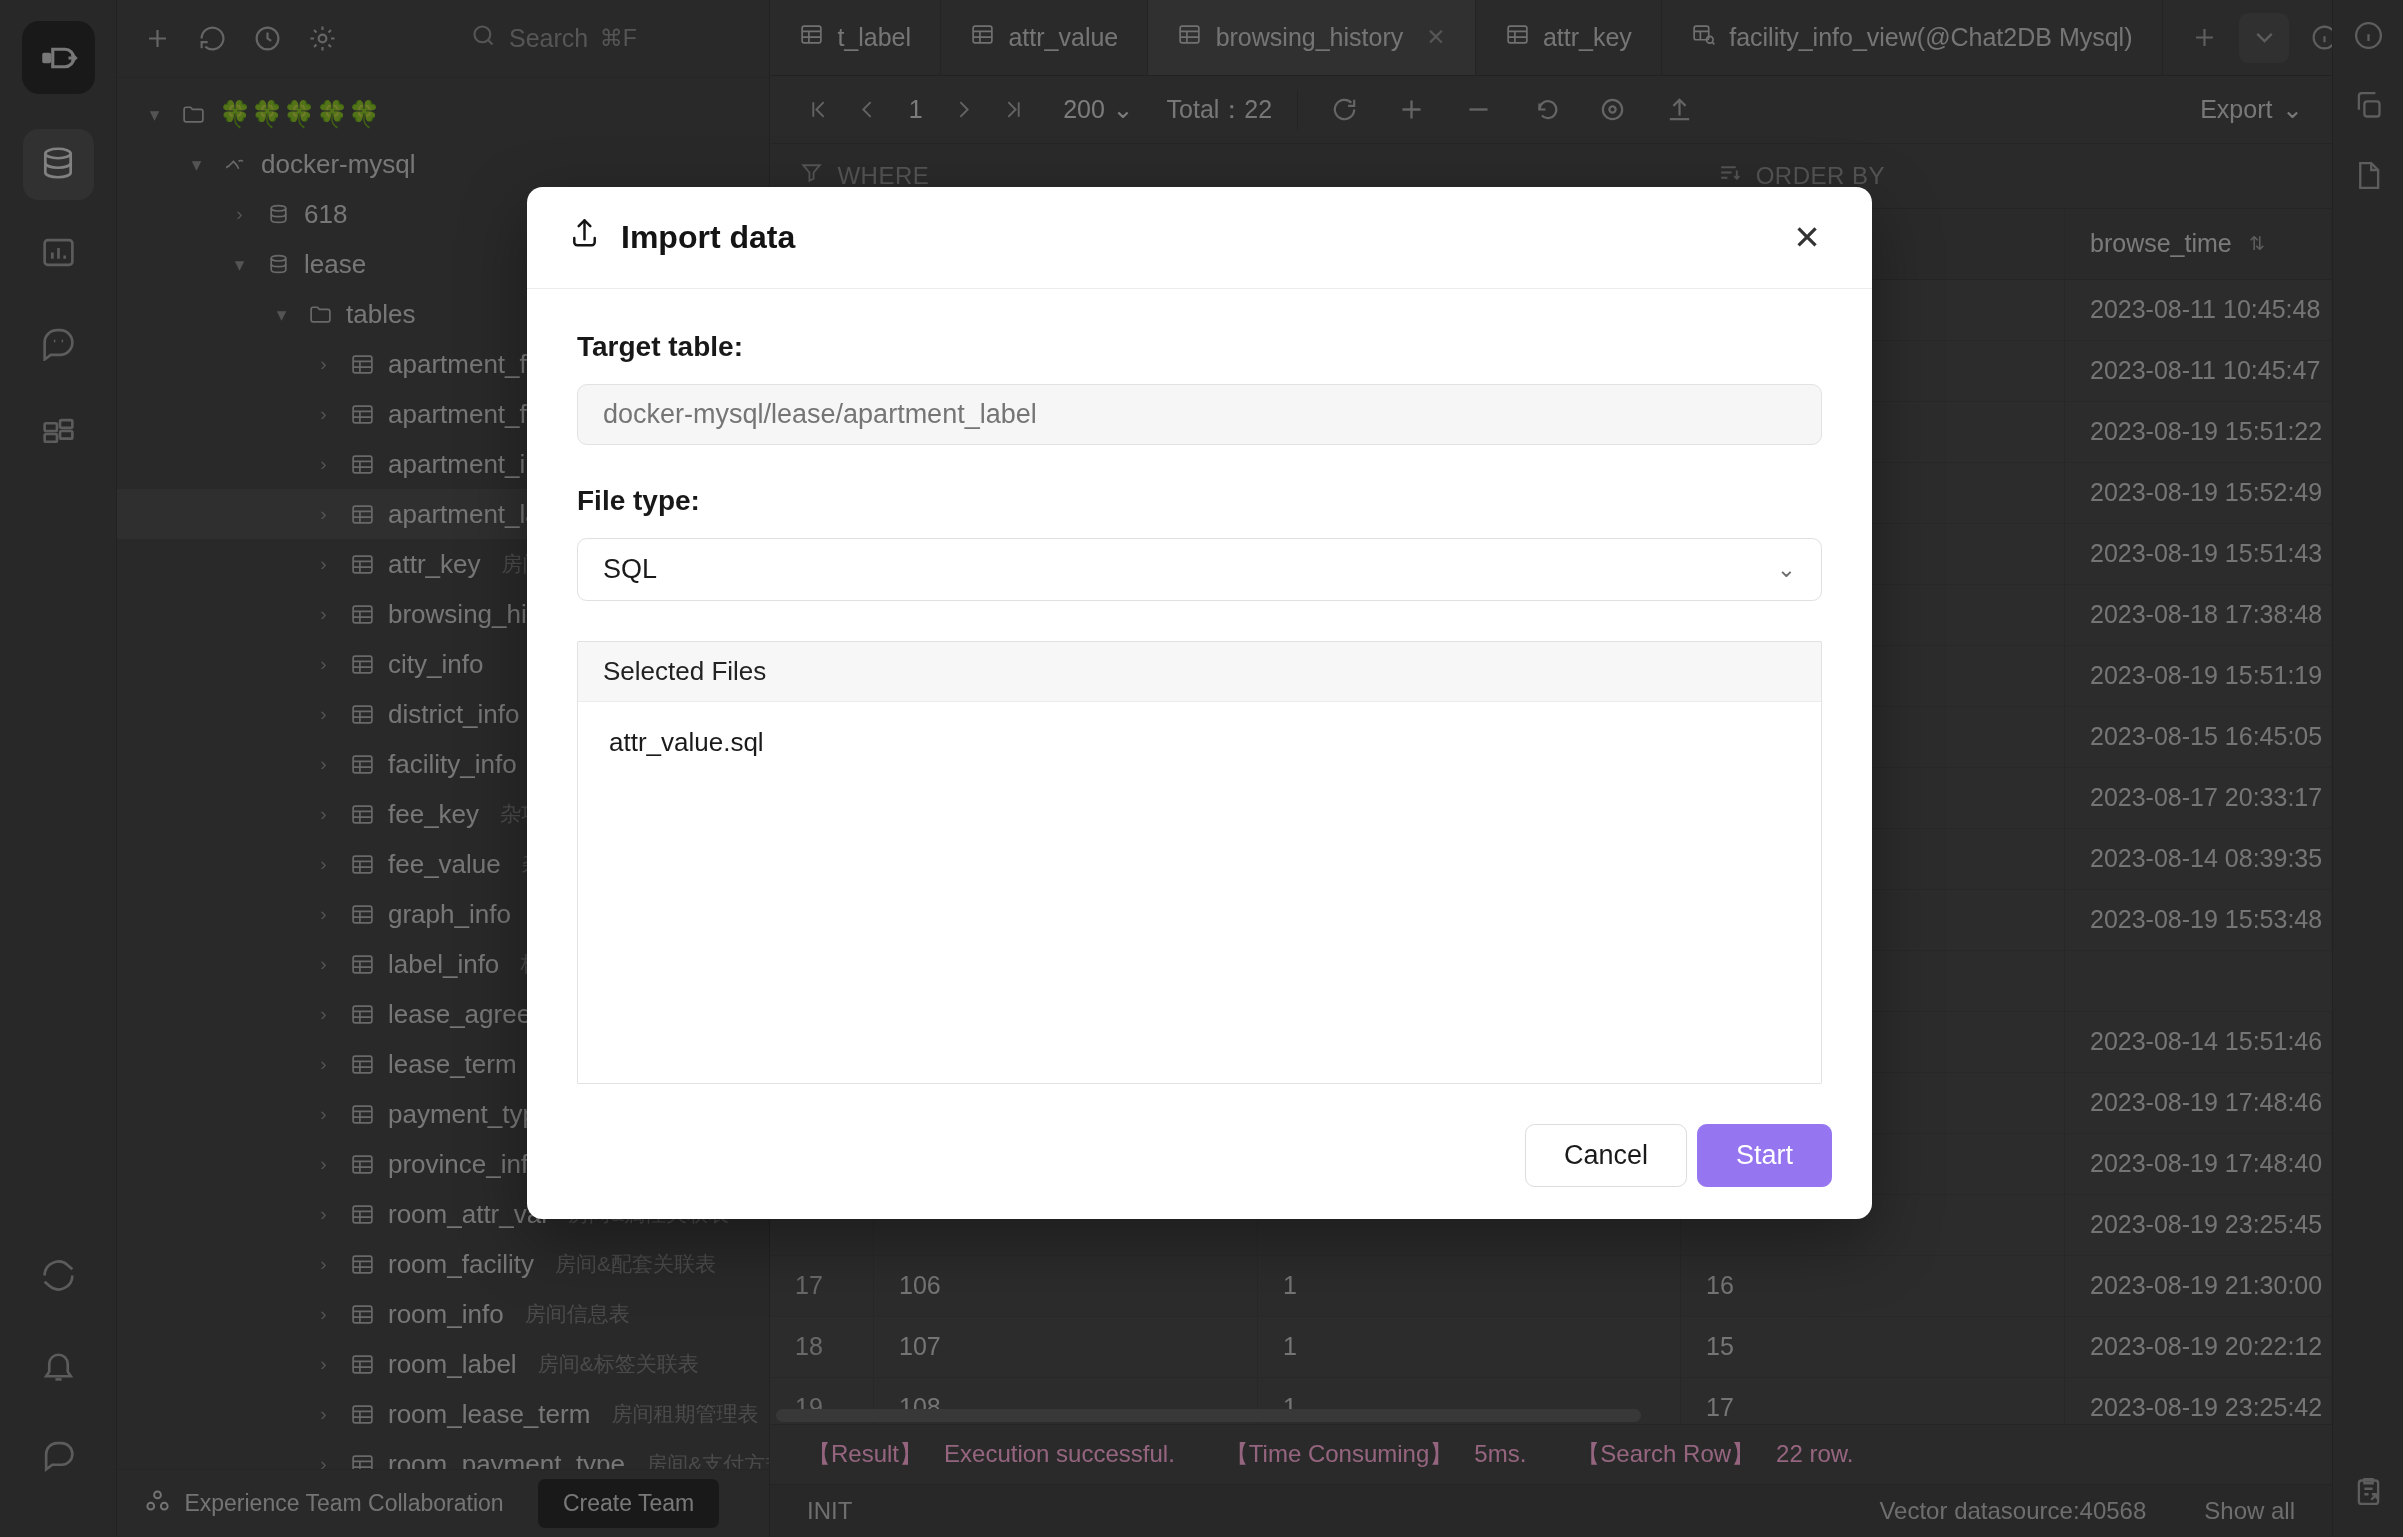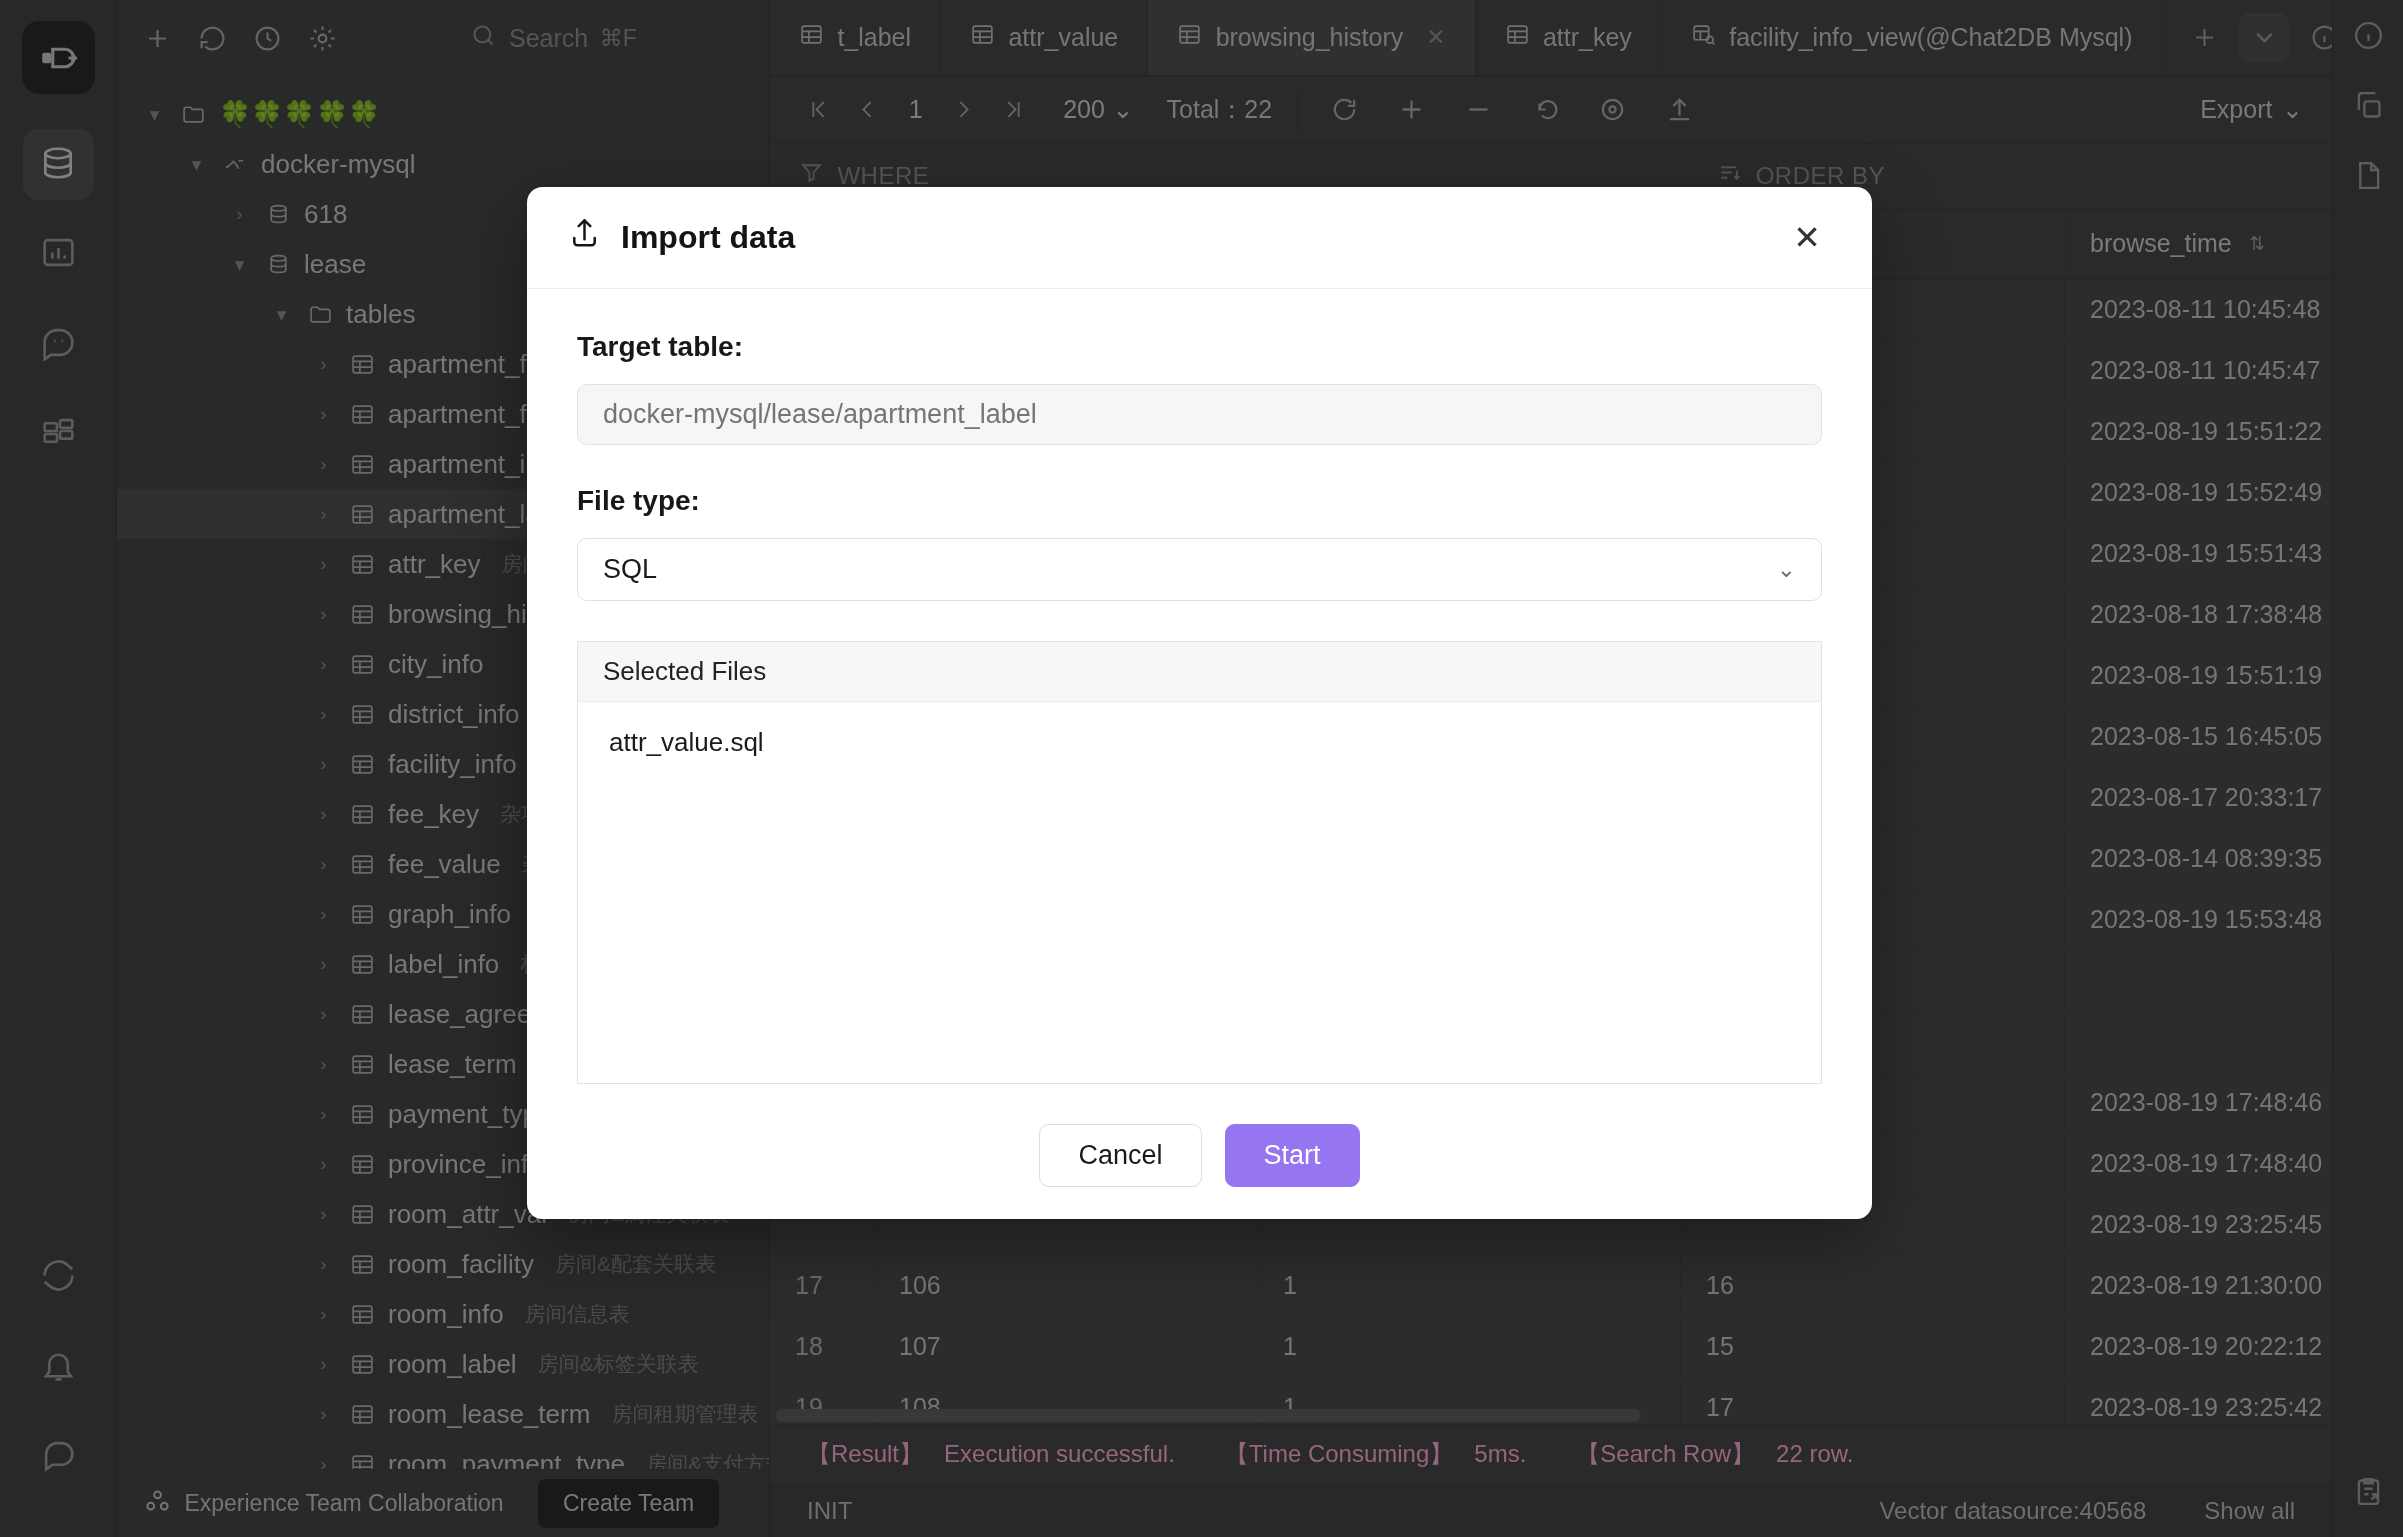--- a/index.html
+++ b/index.html
@@ -226,22 +226,22 @@
   .filebox-head {
     height: 60px; flex:0 0 60px;
     background:#f7f7f7; border-bottom:1px solid #ececec;
     display:flex; align-items:center; padding: 0 25px;
     font-size: 26px; color:#222;
   }
   .filebox-list { flex:1 1 auto; padding: 15.4px 0; background:#fff; }
   .file-item { padding: 9.6px 31px; font-size: 26px; color:#1a1a1a; }
   .m-foot {
     height: 127px; flex:0 0 127px;
-    display:flex; align-items:center; justify-content:center;
-    gap: 23px; padding: 0 53px;
+    display:flex; align-items:center; justify-content:flex-end;
+    gap: 10px; padding: 0 40px;
   }
   .btn {
     height: 63px; border-radius: 9.6px; padding: 0 38px;
     display:flex; align-items:center; justify-content:center;
     font-size: 27px;
   }
   .btn-cancel { background:#fff; border:1px solid #dcdcdc; color:#1a1a1a; }
   .btn-start { background:#9575f0; color:#fff; border:1px solid #9575f0; }
 </style>
 </head>
@@ -913,20 +913,21 @@
             <div class="gcell idx"></div>
             <div class="gcell c1"></div>
             <div class="gcell c2"></div>
             <div class="gcell c3"></div>
           </div>
           <div class="grow">
             <div class="gcell idx"></div>
             <div class="gcell c1"></div>
             <div class="gcell c2"></div>
             <div class="gcell c3"></div>
+            <div class="gcell c4">2023-08-14 15:51:46</div>
           </div>
           <div class="grow">
             <div class="gcell idx"></div>
             <div class="gcell c1"></div>
             <div class="gcell c2"></div>
             <div class="gcell c3"></div>
             <div class="gcell c4">2023-08-19 17:48:46</div>
           </div>
           <div class="grow">
             <div class="gcell idx"></div>

